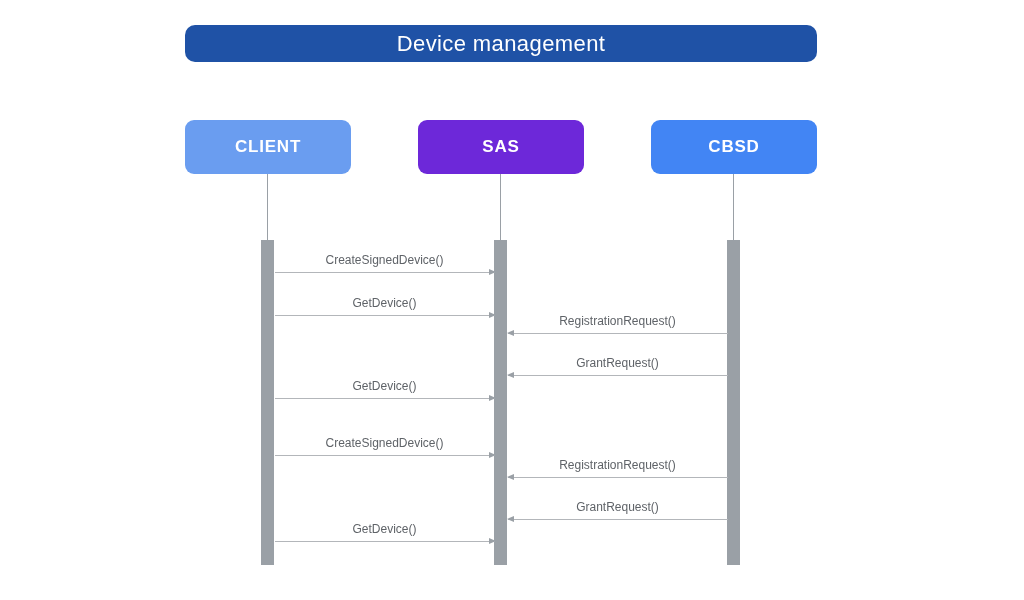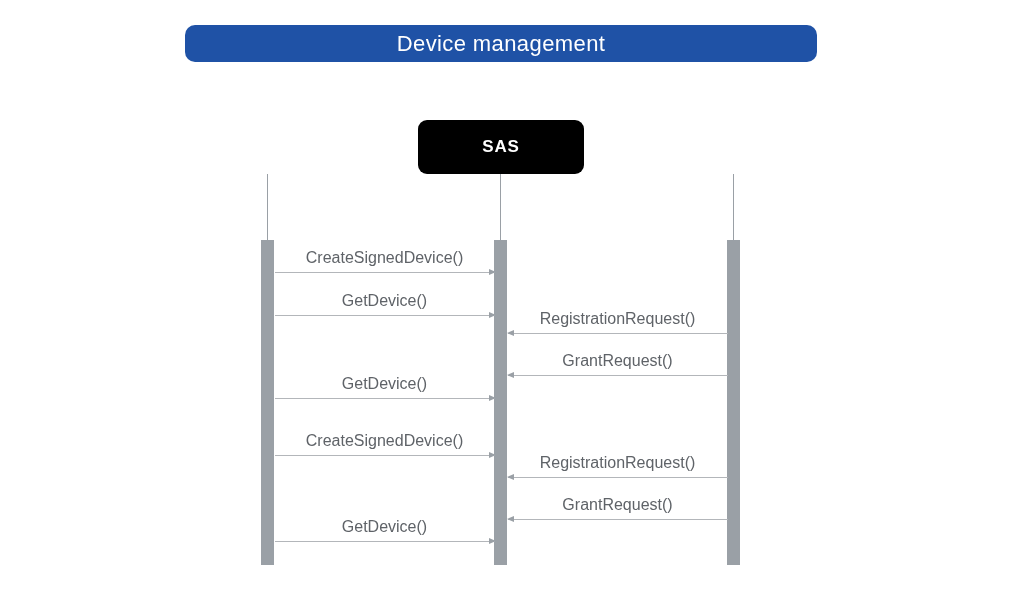--- a/index.html
+++ b/index.html
@@ -72,34 +72,36 @@
     border-bottom: 3.5px solid transparent;
   }
   .m-head.dir-right { right: -1px; border-left: 7px solid var(--head, #9AA0A6); }
   .m-head.dir-left  { left: -1px;  border-right: 7px solid var(--head, #9AA0A6); }
   .m-label {
     position: absolute;
     left: 50%;
     transform: translateX(-50%);
     bottom: 5px;
     white-space: nowrap;
-    font-size: 16px;
+    font-size: 12px;
     color: var(--label, #5F6368);
   }
 </style>
 </head>
 <body>
 
 <div class="stage" style="--title-bg: #1F52A6; --bar: #9AA0A6; --lifeline: #9AA0A6; --line: #B3B6BA; --head: #9AA0A6; --label: #5F6368;">
 
   <div class="title-bar">
     <span class="title-text">Device management</span>
   </div>
 
-  <div class="actor actor-sas" style="background: #000000;">SAS</div>
+  <div class="actor actor-client" style="background: rgb(106, 157, 240);">CLIENT</div>
+  <div class="actor actor-sas" style="background: #6d28d9;">SAS</div>
+  <div class="actor actor-cbsd" style="background: rgb(66, 133, 244);">CBSD</div>
 
   <div class="lifeline ll-client"></div>
   <div class="lifeline ll-sas"></div>
   <div class="lifeline ll-cbsd"></div>
 
   <div class="activation act-client"></div>
   <div class="activation act-sas"></div>
   <div class="activation act-cbsd"></div>
 
   <div id="messages-layer">

